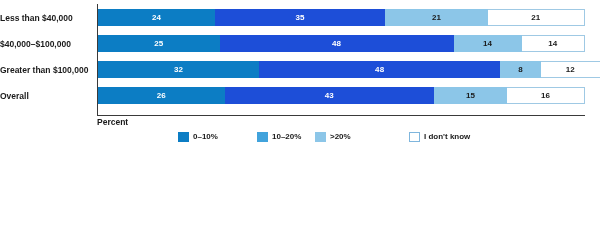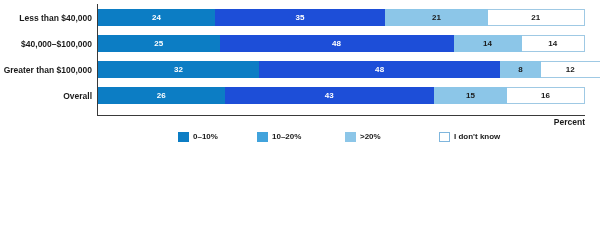--- a/index.html
+++ b/index.html
@@ -87,39 +87,39 @@
     position: absolute;
     left: 0;
     top: 4px;
     width: 95px;
     height: 112px;
   }
   .cat-label {
     position: absolute;
     right: 3px;
     width: 92px;
-    text-align: right;
+    text-align: left;
     font-size: 8.5px;
     font-weight: bold;
     color: #1a1a1a;
     white-space: nowrap;
     line-height: 1;
   }
   .cat-label.c0 { top: 10px; }
   .cat-label.c1 { top: 36px; }
   .cat-label.c2 { top: 62px; }
   .cat-label.c3 { top: 88px; margin-left: 9px; }
 
   
   .axis-title {
     position: absolute;
     left: 97px;
     top: 118px;
     width: 488px;
-    text-align: right;
+    text-align: left;
     font-size: 8.5px;
     font-weight: bold;
     color: #1a1a1a;
     line-height: 1;
   }
 
   
   .legend {
     position: absolute;
     left: 178px;
@@ -127,21 +127,21 @@
     height: 12px;
     display: flex;
     align-items: center;
   }
   .legend-item {
     display: flex;
     align-items: center;
     height: 12px;
   }
   .legend-item.li0 { width: 79px; }
-  .legend-item.li1 { width: 88px; }
+  .legend-item.li1 { width: 58px; }
   .legend-item.li2 { width: 94px; }
   .legend-item.li3 { width: 80px; }
 
   .swatch {
     width: 11px;
     height: 10px;
     flex: none;
     margin-right: 4px;
     box-sizing: border-box;
   }

